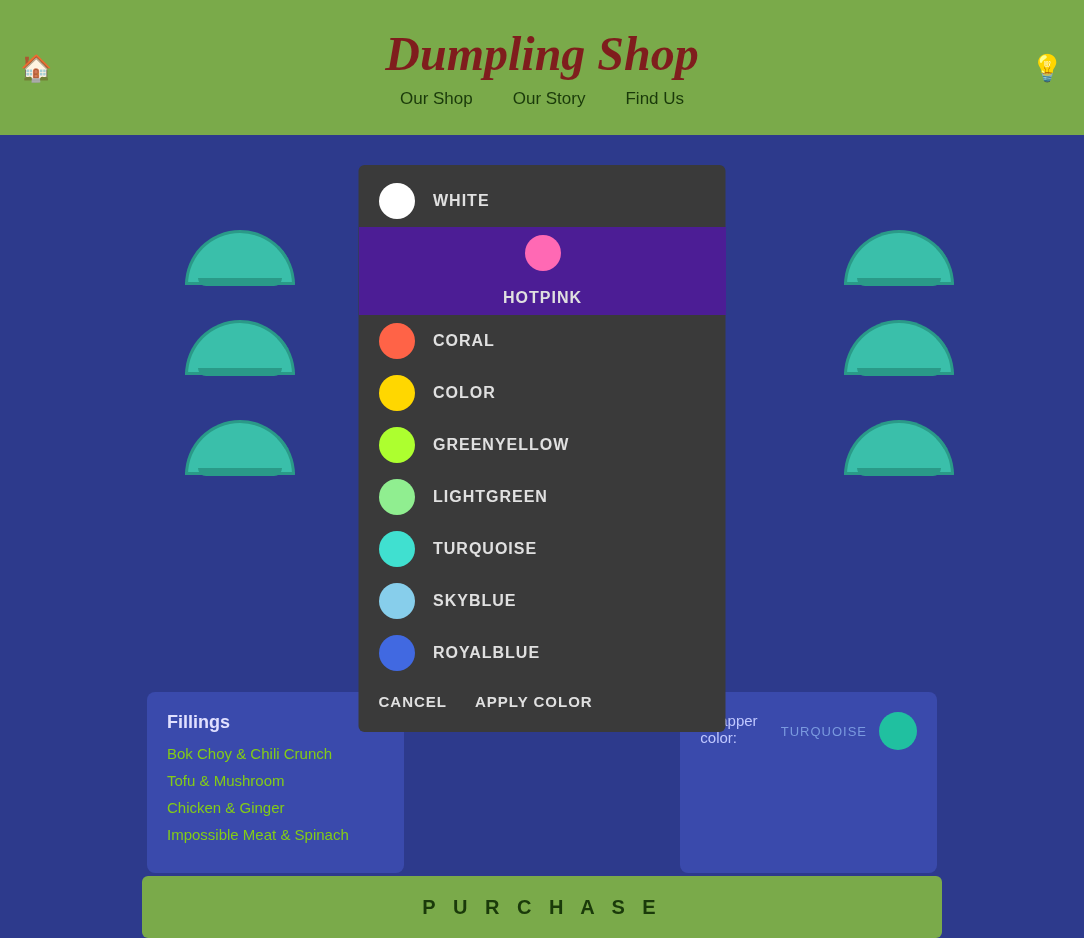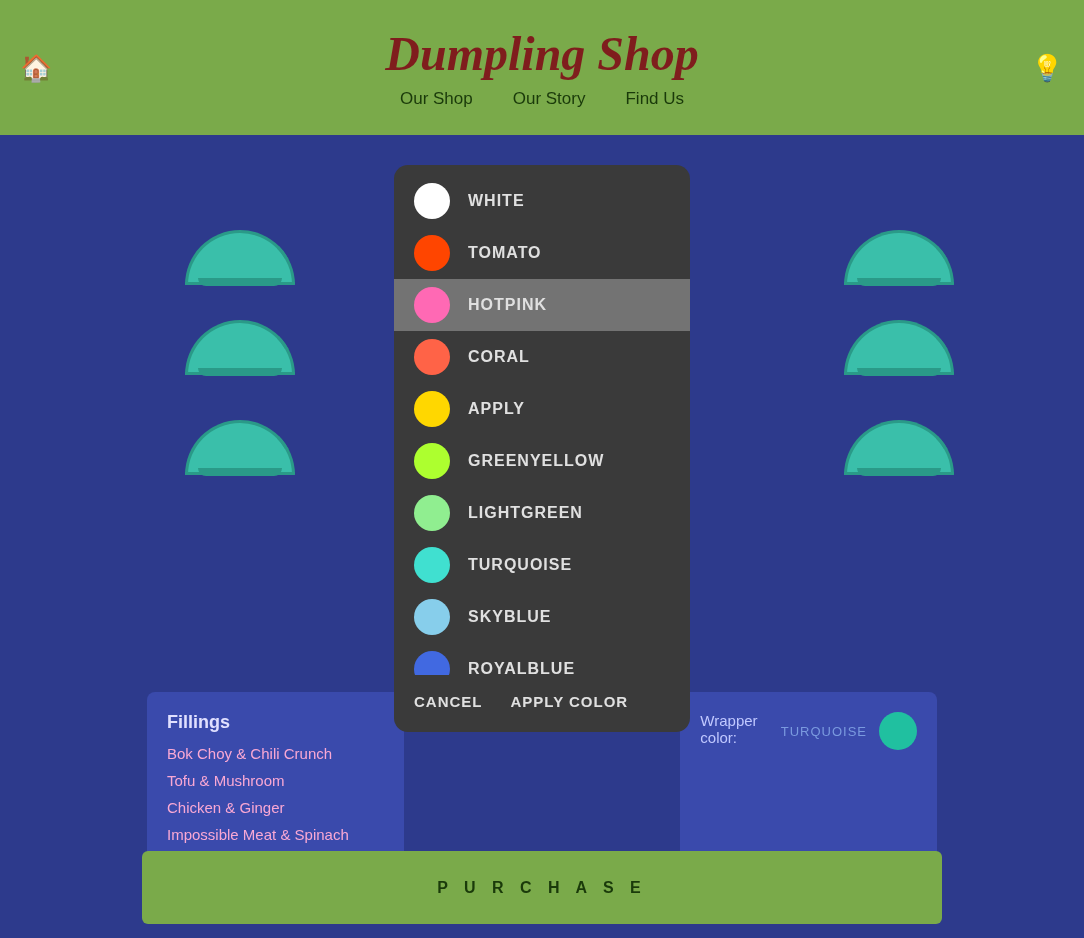--- a/index.html
+++ b/index.html
@@ -104,21 +104,21 @@
       flex: 1;
       margin: 0 5px;
     }
     .panel-title {
       color: #e0e0ff;
       font-size: 18px;
       margin-bottom: 12px;
       font-weight: bold;
     }
     .panel-item {
-      color: #f9a8d4;
+      color: #84cc16;
       font-size: 15px;
       margin-bottom: 10px;
       cursor: pointer;
     }
 
     
     #color-panel {
       display: flex;
       gap: 10px;
     }
@@ -139,44 +139,44 @@
     #wrapper-color-swatch {
       width: 38px;
       height: 38px;
       border-radius: 50%;
       background: #20c0a0;
     }
 
     
     #purchase-btn {
       position: absolute;
-      bottom: 14px;
+      bottom: 0;
       left: 50%;
       transform: translateX(-50%);
       width: 800px;
-      height: 73px;
+      height: 62px;
       background: #7aaa4a;
       border: none;
       border-radius: 6px;
       color: #1a3a0a;
-      font-size: 16px;
+      font-size: 20px;
       letter-spacing: 6px;
       font-weight: bold;
       cursor: pointer;
     }
 
     
     #color-picker {
       position: absolute;
       top: 30px;
       left: 50%;
       transform: translateX(-50%);
-      width: 296px;
+      width: 367px;
       background: #3a3a3a;
-      border-radius: 14px;
+      border-radius: 6px;
       padding: 10px 0;
       z-index: 100;
       max-height: 660px;
       overflow-y: auto;
     }
 
     
     #color-picker::-webkit-scrollbar {
       width: 6px;
     }
@@ -189,21 +189,22 @@
     }
 
     .color-option {
       display: flex;
       align-items: center;
       padding: 8px 20px;
       cursor: pointer;
       gap: 18px;
     }
     .color-option.selected {
-      background: #737373;
+      background: #4c1d95;
+      flex-direction: column;
     }
     .color-dot {
       width: 36px;
       height: 36px;
       border-radius: 50%;
       flex-shrink: 0;
     }
     .color-label {
       color: #e0e0e0;
       font-size: 16px;
@@ -269,35 +270,31 @@
   <div class="dumpling" style="right:130px; top:185px;"></div>
   <div class="dumpling" style="right:130px; top:285px;"></div>
 
   <div id="color-picker">
     <div id="color-picker-scroll">
 
     <div class="color-option">
           <div class="color-dot" style="background: rgb(255, 255, 255);"></div>
           <span class="color-label">WHITE</span>
         </div>
-        <div class="color-option">
-          <div class="color-dot" style="background: rgb(255, 69, 0);"></div>
-          <span class="color-label">TOMATO</span>
-        </div>
         <div class="color-option selected">
           <div class="color-dot" style="background: rgb(255, 105, 180);"></div>
           <span class="color-label">HOTPINK</span>
         </div>
         <div class="color-option">
           <div class="color-dot" style="background: rgb(255, 99, 71);"></div>
           <span class="color-label">CORAL</span>
         </div>
         <div class="color-option">
           <div class="color-dot" style="background: rgb(255, 215, 0);"></div>
-          <span class="color-label">APPLY</span>
+          <span class="color-label">COLOR</span>
         </div>
         <div class="color-option">
           <div class="color-dot" style="background: rgb(173, 255, 47);"></div>
           <span class="color-label">GREENYELLOW</span>
         </div>
         <div class="color-option">
           <div class="color-dot" style="background: rgb(144, 238, 144);"></div>
           <span class="color-label">LIGHTGREEN</span>
         </div>
         <div class="color-option">

